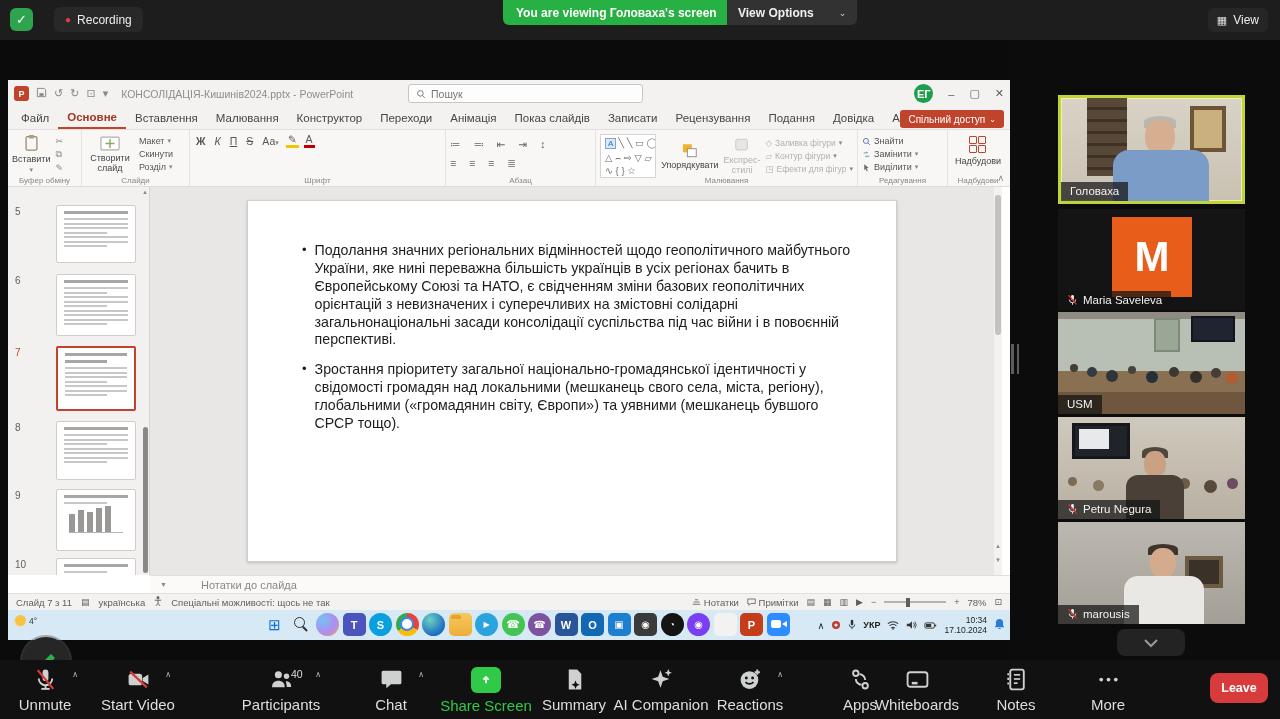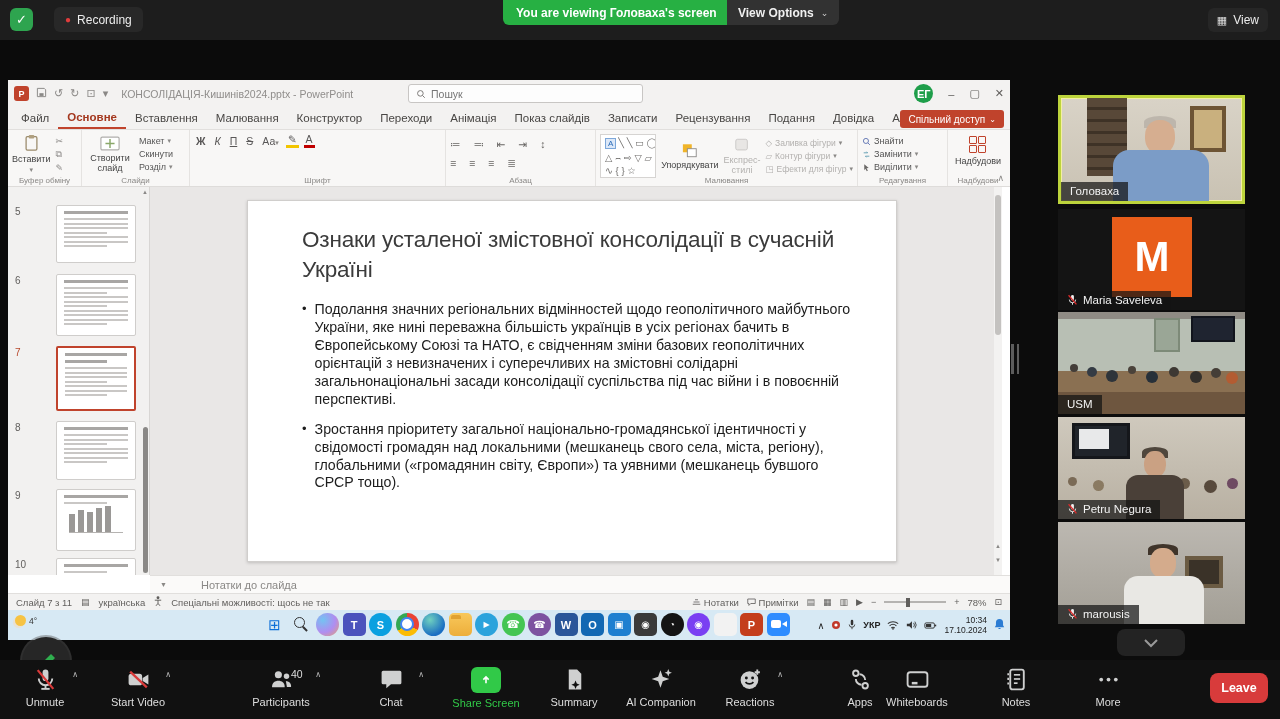--- a/index.html
+++ b/index.html
@@ -11,21 +11,21 @@
   #topbar { position:absolute; left:0; top:0; width:1280px; height:40px; background:#1d1d1d; }
   #shield { position:absolute; left:10px; top:8px; width:23px; height:23px; background:#2ea44f;
     border-radius:6px; color:#fff; font-size:13px; font-weight:bold; display:flex; align-items:center; justify-content:center; }
   #rec-pill { position:absolute; left:54px; top:7px; height:25px; background:#282828; border-radius:6px;
     display:flex; align-items:center; gap:6px; padding:0 11px; }
   #rec-pill .dot { color:#e03c3c; font-size:10px; line-height:1; }
   #rec-pill .lbl { color:#ececec; font-size:12px; }
   #banner { position:absolute; left:503px; top:0; height:25px; background:#27b043; border-radius:0 0 0 6px;
     display:flex; align-items:center; padding:0 13px; color:#fff; font-size:12px; font-weight:bold; }
   #viewopts { position:absolute; left:727px; top:0; height:25px; background:#323232; border-radius:0 0 6px 0;
-    display:flex; align-items:center; gap:7px; padding:0 11px; color:#f0f0f0; font-size:12px; font-weight:bold; }
+    display:flex; align-items:center; gap:25px; padding:0 11px; color:#f0f0f0; font-size:12px; font-weight:bold; }
   #viewopts .chev { font-size:9px; color:#cfcfcf; font-weight:normal; }
   #view-btn { position:absolute; right:12px; top:8px; height:24px; background:#262626; border-radius:6px;
     display:flex; align-items:center; gap:6px; padding:0 9px; color:#ececec; font-size:12px; }
   #view-btn .g { font-size:11px; color:#dcdcdc; }
 
   
   #ppt { position:absolute; left:8px; top:80px; width:1002px; height:560px; background:#fff; }
 
   #ppt-titlebar { position:absolute; left:0; top:0; width:100%; height:27px; background:#f3f2f1;
     display:flex; align-items:center; padding-left:6px; gap:7px; }
@@ -204,21 +204,21 @@
   .scene-marousis { background:linear-gradient(#bcb8b1, #a39f96); }
   .sr-frame { position:absolute; right:22px; top:34px; width:38px; height:32px; background:#3a3228; border:4px solid #6b5b43; }
   .sr-head { position:absolute; left:92px; top:26px; width:26px; height:30px; background:#d4ab8c; border-radius:45%; }
   .sr-hair { position:absolute; left:90px; top:22px; width:30px; height:11px; background:#3f342a; border-radius:50% 50% 0 0; }
   .sr-body { position:absolute; left:66px; top:54px; width:80px; height:50px; background:#e9e8e4; border-radius:14px 14px 0 0; }
   .beam { position:absolute; left:0; top:0; width:100%; height:7px; background:#8f8b84; }
 
   
   #bottombar { position:absolute; left:0; top:660px; width:1280px; height:59px; background:#111; }
   .titem { position:absolute; top:7px; width:84px; display:flex; flex-direction:column; align-items:center; gap:4px; }
-  .titem .tlabel { font-size:11px; color:#dedede; white-space:nowrap; }
+  .titem .tlabel { font-size:15px; color:#dedede; white-space:nowrap; }
   .titem .caret { position:absolute; top:3px; right:9px; font-size:8px; color:#b9b9b9; }
   .badge { position:absolute; top:1px; left:52px; font-size:10.5px; color:#dedede; }
   .share-tile { width:30px; height:26px; background:#31c948; border-radius:6px; display:flex; align-items:center; justify-content:center; }
   .share-label { color:#31c948 !important; }
   #leave-btn { position:absolute; right:12px; top:13px; width:58px; height:30px; background:#d83b3b; border-radius:8px;
     color:#fff; font-size:12.5px; font-weight:bold; display:flex; align-items:center; justify-content:center; }
 </style>
 </head>
 <body>
 
@@ -511,21 +511,20 @@
         <div class="tt"></div>
           <div class="tl short"></div>
 
       </div>
       <div id="thumb-scroll"></div>
       <span class="tscroll-arrow" style="bottom:2px">▼</span>
     </div>
 
     <div id="main-area">
       <div id="slide-card">
-        <div id="slide-title">Ознаки усталеної змістовної консолідації в сучасній Україні</div>
         <div class="bullet" style="margin-top:17px">
           <span class="bdot">•</span>
           <span class="btxt">Подолання значних регіональних відмінностей  щодо геополітичного майбутнього України, яке нині переважна більшість українців в усіх регіонах бачить в Європейському Союзі та НАТО, є свідченням зміни базових геополітичних орієнтацій з невизначених і суперечливих  на змістовні солідарні загальнонаціональні  засади консолідації суспільства під час війни і в повоєнній перспективі.</span>
         </div>
         <div class="bullet">
           <span class="bdot">•</span>
           <span class="btxt">Зростання пріоритету загальної національно-громадянської ідентичності у свідомості громадян над локальними (мешканець свого села, міста, регіону), глобальними («громадянин світу, Європи») та уявними (мешканець бувшого СРСР тощо).</span>
         </div>
       </div>
       <div id="main-scroll">

